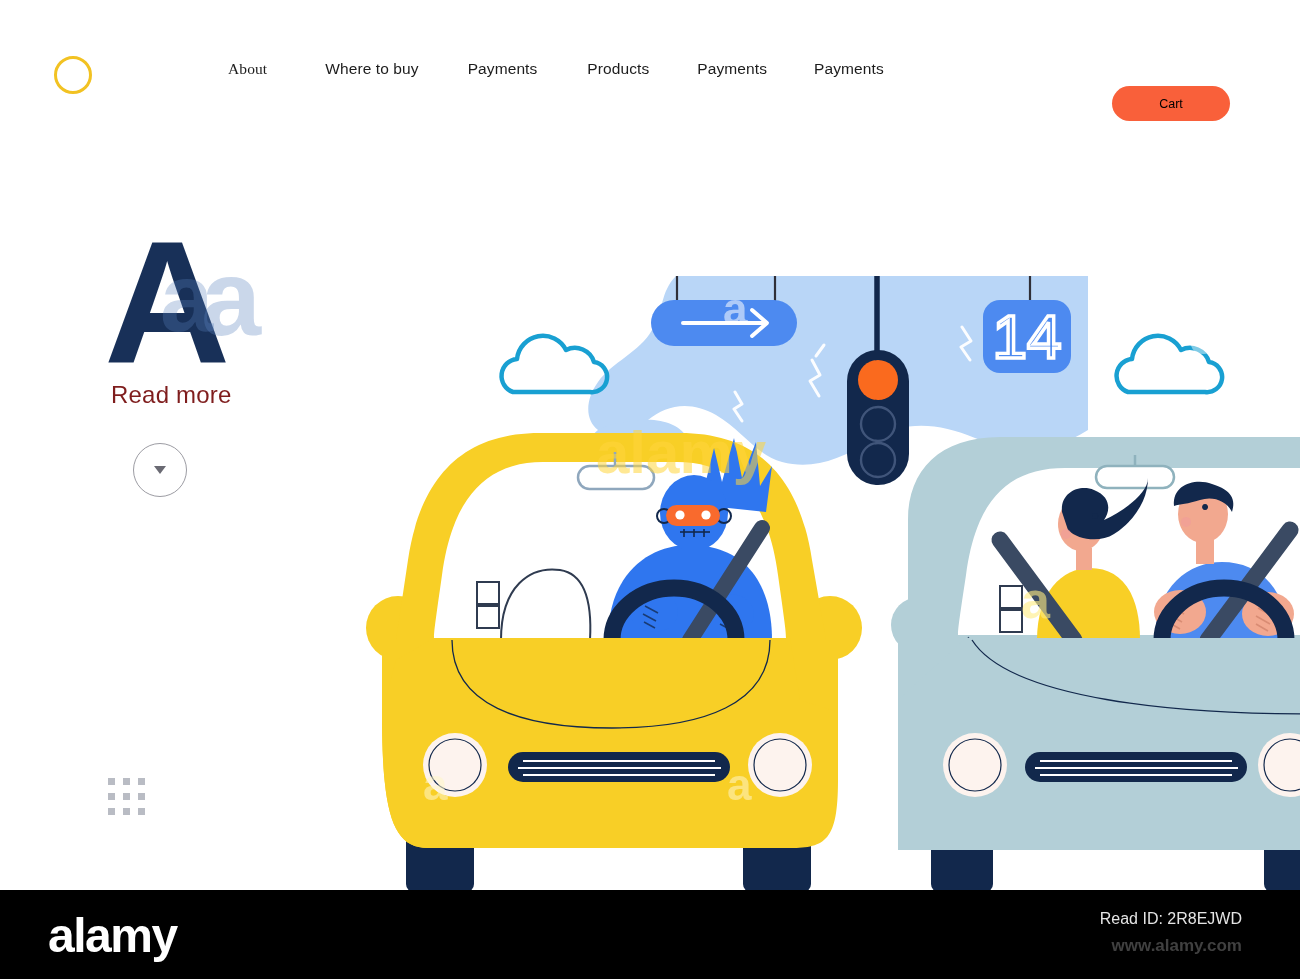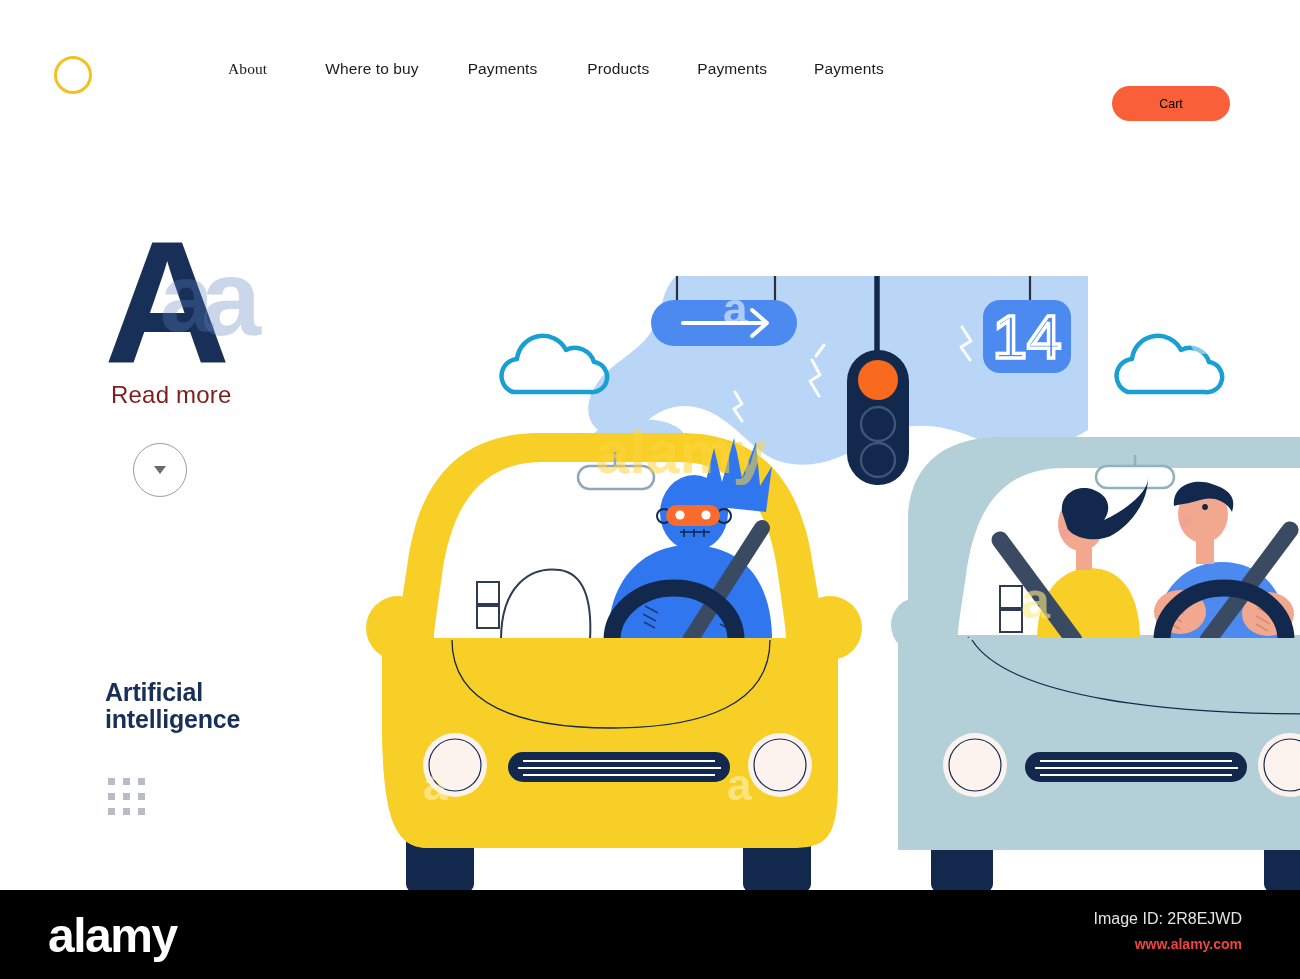--- a/index.html
+++ b/index.html
@@ -168,23 +168,23 @@
   .img-id {
     position: absolute;
     right: 58px; top: 910px;
     font-size: 16px;
     color: #e4e4e4;
     text-align: right;
   }
   .alamy-url {
     position: absolute;
     right: 58px; top: 936px;
-    font-size: 14px;
+    font-size: 17px;
     font-weight: bold;
-    color: #ef4444;
+    color: #404040;
     text-align: center;
   }
   .wm {
     position: absolute;
     font-family: "Liberation Sans", sans-serif;
     font-weight: bold;
     color: rgba(255,255,255,0.40);
     pointer-events: none;
     user-select: none;
   }
@@ -442,24 +442,20 @@
     <button class="cart-btn">Cart</button>
   </div>
 
   <div class="big-letter">A</div>
   <div class="read-more">Read more</div>
 
   <div class="down-btn">
     <span class="down-tri"></span>
   </div>
 
-  <div class="headline">
-    <div>Artificial</div>
-    <div>intelligence</div>
-  </div>
 
   <div class="dot-grid">
     <i></i>
       <i></i>
       <i></i>
     <i></i>
       <i></i>
       <i></i>
     <i></i>
       <i></i>
@@ -472,14 +468,14 @@
   <div class="wm" style="left:1188px; top:278px; font-size:82px; color:rgba(255,255,255,0.45);">a</div>
   <div class="wm" style="left:723px; top:284px; font-size:44px; color:rgba(255,255,255,0.55);">a</div>
   <div class="wm" style="left:423px; top:760px; font-size:44px; color:rgba(255,245,200,0.55);">a</div>
   <div class="wm" style="left:727px; top:760px; font-size:44px; color:rgba(255,245,200,0.55);">a</div>
   <div class="wm" style="left:1021px; top:570px; font-size:52px; color:rgba(255,236,130,0.60);">a</div>
 
 </div>
 
 <div class="footer"></div>
 <div class="alamy-word">alamy</div>
-<div class="img-id">Image ID: 2R8EJWD</div>
+<div class="img-id">Read ID: 2R8EJWD</div>
 <div class="alamy-url">www.alamy.com</div>
 
 </body></html>

